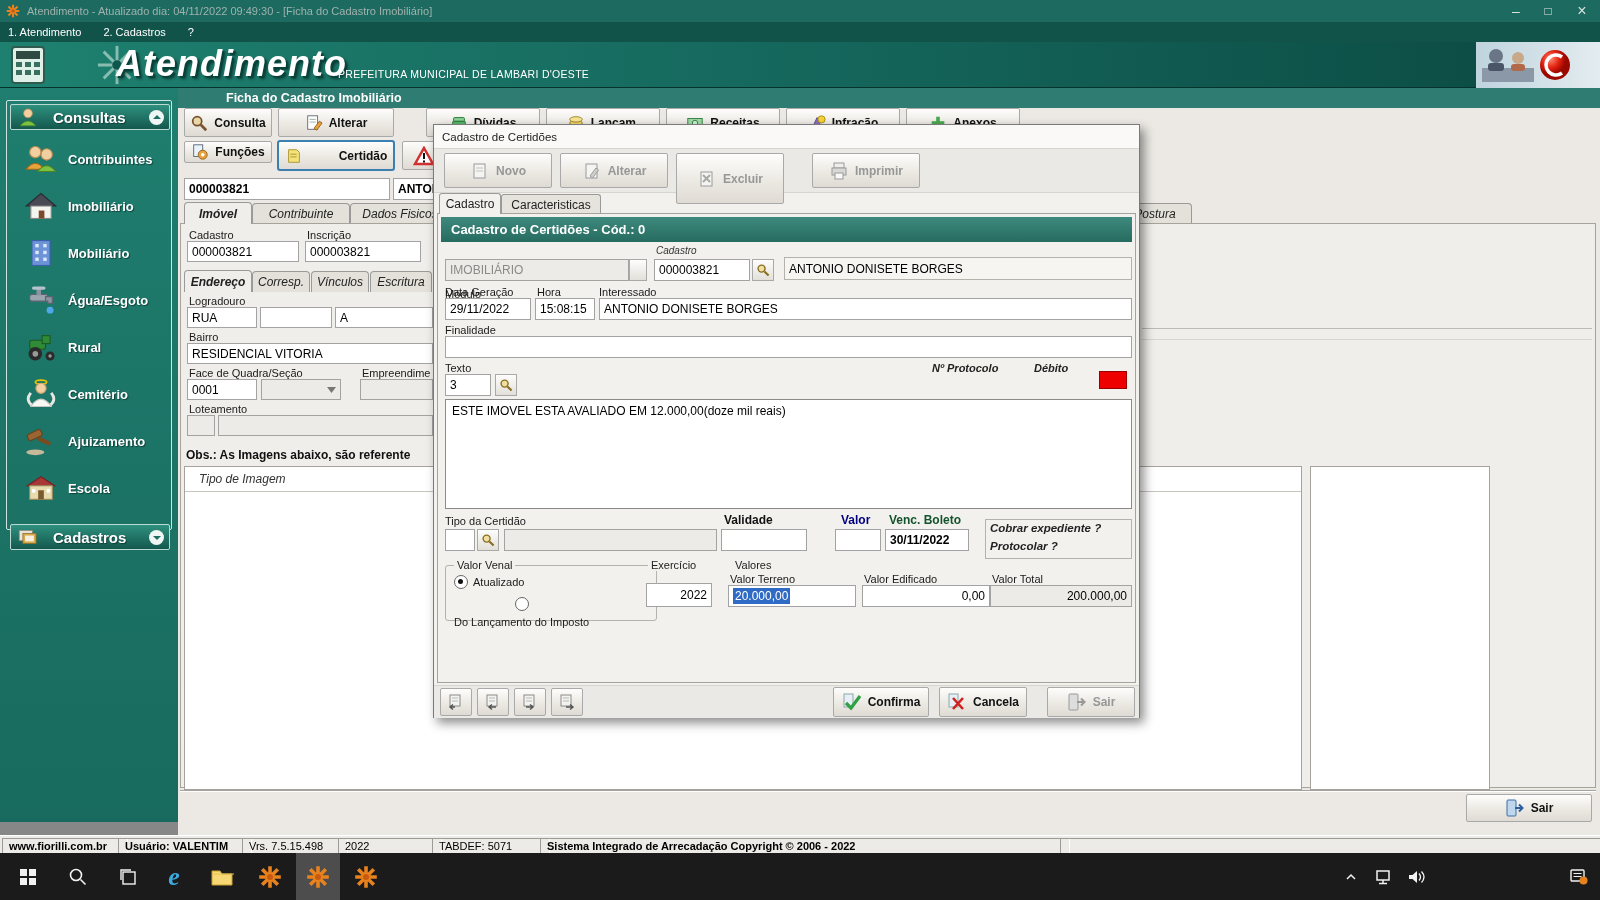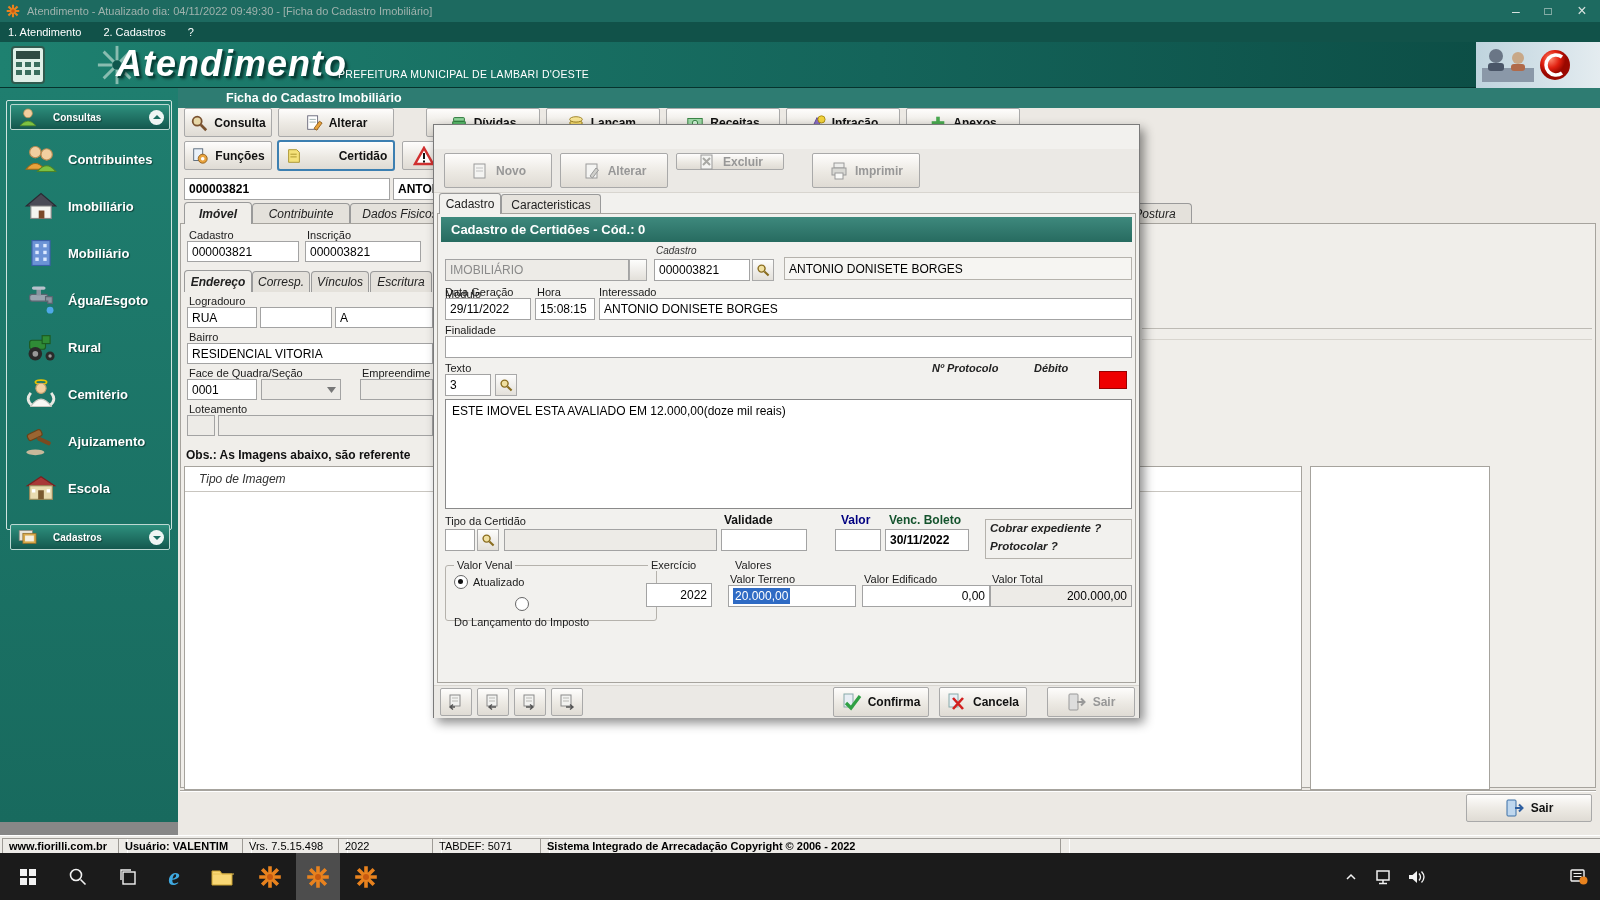--- a/index.html
+++ b/index.html
@@ -28,21 +28,21 @@
   .teal-title{background:linear-gradient(#3E897D,#276B60);color:#fff;font-weight:700;
         display:flex;align-items:center;padding-left:10px;}
   .gb{position:absolute;border:1px solid #B5B2AC;border-radius:3px;box-sizing:border-box;}
   .gb-label{position:absolute;top:-7px;left:8px;background:#F2F1EE;padding:0 3px;font-size:11px;color:#222;white-space:nowrap;}
   .radio{width:12px;height:12px;border-radius:50%;border:1px solid #666;background:#fff;
          display:inline-block;position:relative;flex:none;}
   .radio.on::after{content:"";position:absolute;left:3px;top:3px;width:5px;height:5px;border-radius:50%;background:#111;}
   .side-item{position:absolute;display:flex;align-items:center;gap:10px;color:#fff;
              font-weight:700;font-size:13px;text-shadow:1px 1px 1px rgba(0,0,0,.45);cursor:default;}
   .side-group{position:absolute;background:linear-gradient(#2E907E,#135success849);
-             background:linear-gradient(#2E907E,#14584E);color:#fff;font-weight:700;font-size:10px;
+             background:linear-gradient(#2E907E,#14584E);color:#fff;font-weight:700;font-size:15px;
              display:flex;align-items:center;border:1px solid #BCD8D2;border-radius:2px;
              text-shadow:1px 1px 1px rgba(0,0,0,.4);}
   .chev{width:15px;height:15px;border-radius:50%;background:#F0F6F4;position:relative;flex:none;}
   .chev::after{content:"";position:absolute;left:3.5px;border:4px solid transparent;}
   .chev.up::after{top:5px;border-bottom-color:#1B6D61;border-top:none;}
   .chev.down::after{top:6px;border-top-color:#1B6D61;border-bottom:none;}
   .seg{position:absolute;top:2px;height:14px;border:1px solid;border-color:#9E9B96 #fff #fff #9E9B96;
        display:flex;align-items:center;padding:0 6px;font-size:11px;color:#000;white-space:nowrap;overflow:hidden;}
   .mag{display:flex;align-items:center;justify-content:center;background:linear-gradient(#FDFDFC,#E3E0DA);
        border:1px solid #A9A9A9;}
@@ -318,21 +318,21 @@
   <div class="btn abs" style="left:906px;top:108px;width:114px;height:29px;">
     <span class="tb-ic">
         <svg width="18" height="18" viewBox="0 0 20 20">
           <rect x="8" y="3" width="4" height="14" fill="#49A84F"></rect>
           <rect x="3" y="8" width="14" height="4" fill="#49A84F"></rect>
         </svg>
       </span>
     <span>Anexos</span>
   </div>
 
-  <div class="btn abs" style="left:184px;top:141px;width:88px;height:29px;">
+  <div class="btn abs" style="left:184px;top:141px;width:88px;height:22px;">
     <span class="tb-ic">
         <svg width="18" height="18" viewBox="0 0 20 20">
           <rect x="3" y="2" width="10" height="13" fill="#EAF2FA" stroke="#567"></rect>
           <circle cx="13" cy="13" r="5" fill="#E8A33D" stroke="#915F1D"></circle>
           <circle cx="13" cy="13" r="2" fill="#fff"></circle>
         </svg>
       </span>
     <span>Funções</span>
   </div>
   <div class="btn abs focus" style="left:278px;top:141px;width:116px;height:29px;gap:36px;">
@@ -452,20 +452,23 @@
           <rect x="2" y="1" width="9" height="16" rx="1" fill="#BFD7EE" stroke="#3A6EA5"></rect>
           <path d="M10 9 H17 M14 5.5 L17.5 9 L14 12.5" stroke="#2F5FA0" stroke-width="2" fill="none"></path>
         </svg>
       </span>
     <span>Sair</span>
   </div>
 
   <div class="abs" style="left:433px;top:124px;width:707px;height:594px;background:#F2F1EE;border:1px solid #7A7A7A;
               box-shadow:4px 5px 10px rgba(0,0,0,.45);z-index:10;">
 
+    <div class="abs flex" style="left:0;top:0;width:705px;height:24px;background:#FAF9F7;border-bottom:1px solid #D8D5CF;">
+      <span style="margin-left:8px;font-size:11.5px;color:#222;">Cadastro de Certidões</span>
+    </div>
 
     <div class="abs" style="left:0;top:24px;width:705px;height:44px;background:#EBE9E5;border-bottom:1px solid #D8D5CF;"></div>
     <div class="btn dis abs" style="left:10px;top:28px;width:108px;height:35px;">
       <span class="tb-ic">
           <svg width="20" height="20" viewBox="0 0 20 20">
             <rect x="4" y="3" width="11" height="14" fill="#F4F4F2" stroke="#9A9A9A"></rect>
             <line x1="6" y1="7" x2="13" y2="7" stroke="#C2C2C2"></line>
             <line x1="6" y1="10" x2="13" y2="10" stroke="#C2C2C2"></line>
           </svg>
         </span>
@@ -473,21 +476,21 @@
     </div>
     <div class="btn dis abs" style="left:126px;top:28px;width:108px;height:35px;">
       <span class="tb-ic">
           <svg width="20" height="20" viewBox="0 0 20 20">
             <rect x="4" y="3" width="11" height="14" fill="#F4F4F2" stroke="#9A9A9A"></rect>
             <path d="M8 15 L14 7 L16.5 9 L10.5 17 Z" fill="#D0D0CC" stroke="#9A9A9A"></path>
           </svg>
         </span>
       <span>Alterar</span>
     </div>
-    <div class="btn dis abs" style="left:242px;top:28px;width:108px;height:17px;">
+    <div class="btn dis abs" style="left:242px;top:28px;width:108px;height:51px;">
       <span class="tb-ic">
           <svg width="20" height="20" viewBox="0 0 20 20">
             <rect x="4" y="3" width="11" height="14" fill="#F4F4F2" stroke="#9A9A9A"></rect>
             <path d="M6 6 L13 13 M13 6 L6 13" stroke="#A8A8A4" stroke-width="2"></path>
           </svg>
         </span>
       <span>Excluir</span>
     </div>
     <div class="btn dis abs" style="left:378px;top:28px;width:108px;height:35px;">
       <span class="tb-ic">

